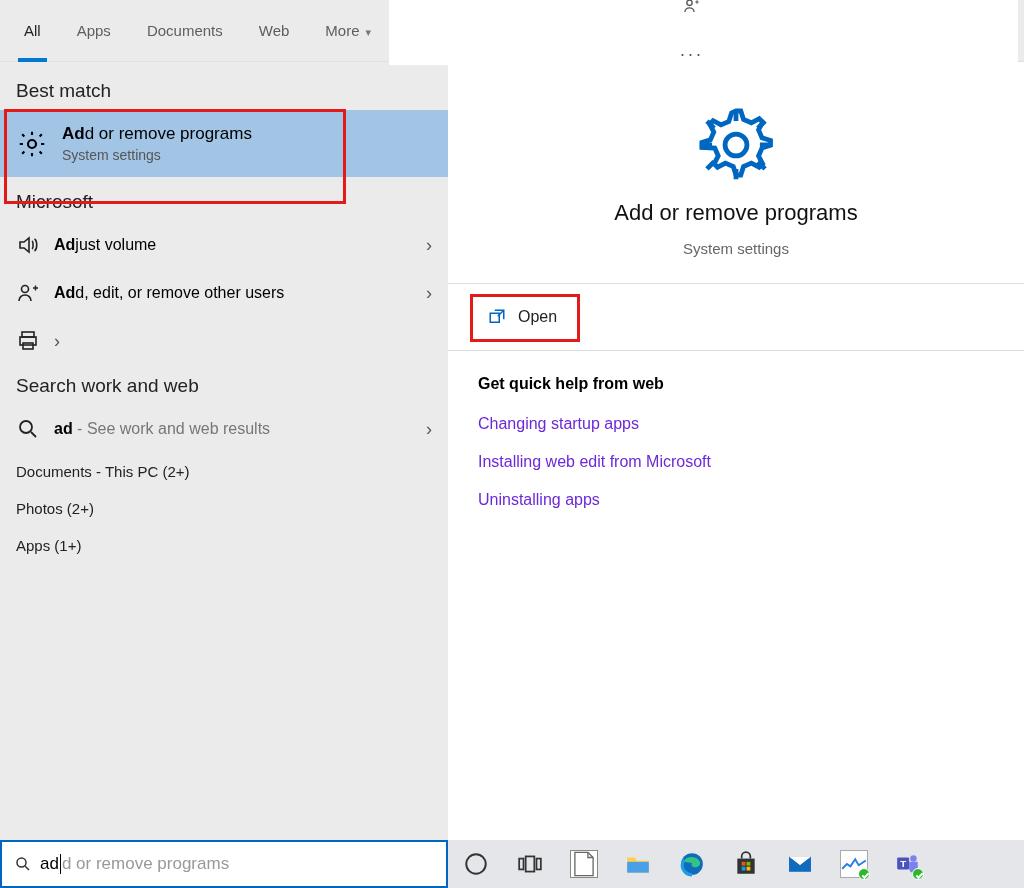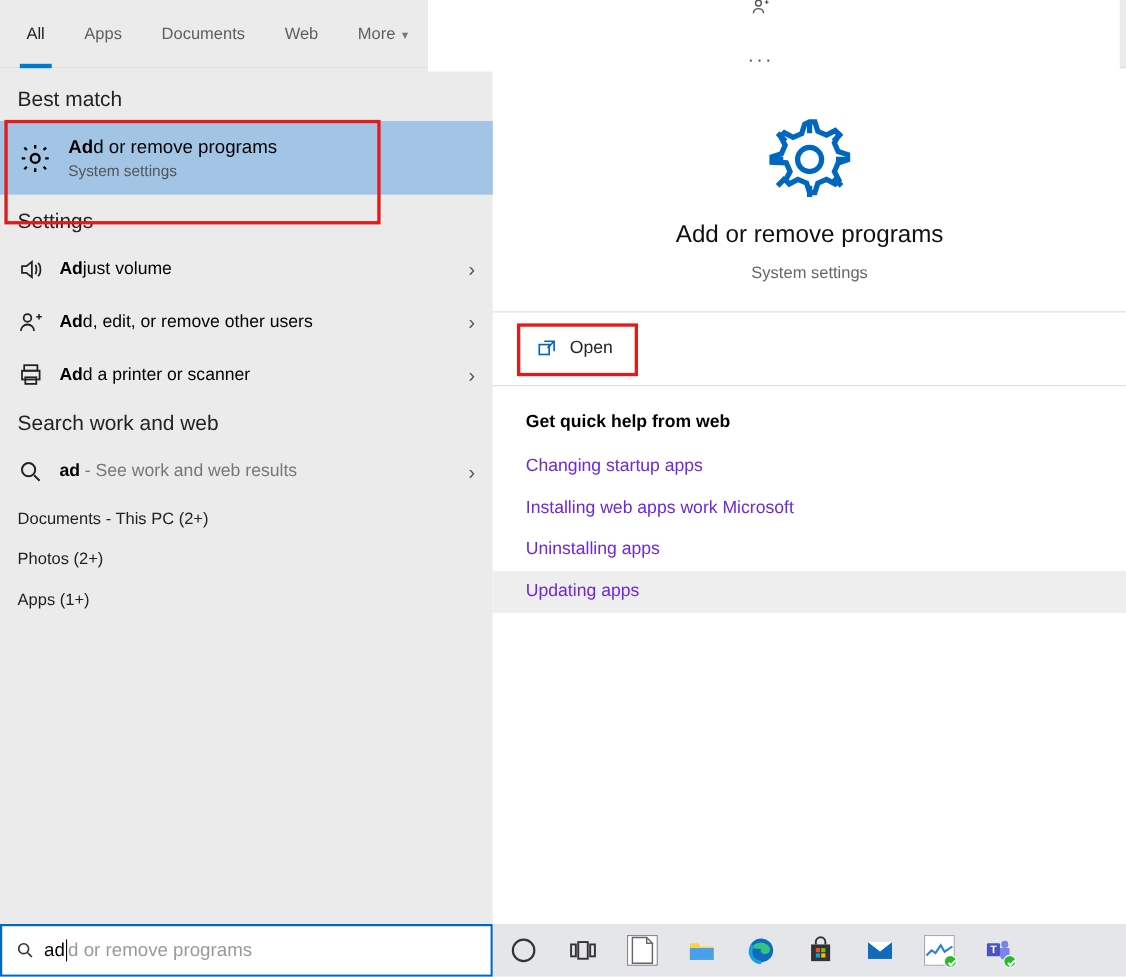--- a/index.html
+++ b/index.html
@@ -110,21 +110,21 @@
               <path d="M12 2.8v2.4M12 18.8v2.4M4.6 4.6l1.7 1.7M17.7 17.7l1.7 1.7M2.8 12h2.4M18.8 12h2.4M4.6 19.4l1.7-1.7M17.7 6.3l1.7-1.7"></path>
             </svg>
         </div>
         <div class="labels">
           <div class="title"><span class="b">Ad</span><span>d or remove programs</span></div>
           <div class="sub">System settings</div>
         </div>
       </div>
     </div>
 
-    <div class="section-label" style="padding-top:14px;">Settings</div>
+    <div class="section-label" style="padding-top:14px;">Microsoft</div>
 
     <div class="row">
       <div class="ricon2">
         <svg viewBox="0 0 24 24" fill="none" stroke="currentColor" stroke-width="1.6">
             <path d="M4 9v6h4l5 4V5L8 9H4z" fill="none"></path>
             <path d="M16 8c1.5 1 1.5 7 0 8M18.5 6c3 2 3 10 0 12"></path>
           </svg>
       </div>
       <div class="txt"><span class="b">Ad</span><span>just volume</span></div>
       <div class="chv">›</div>
@@ -143,21 +143,20 @@
     </div>
 
     <div class="row">
       <div class="ricon2">
         <svg viewBox="0 0 24 24" fill="none" stroke="currentColor" stroke-width="1.6">
             <rect x="6" y="3" width="12" height="5"></rect>
             <rect x="4" y="8" width="16" height="8"></rect>
             <rect x="7" y="14" width="10" height="6"></rect>
           </svg>
       </div>
-      <div class="txt"><span class="b">Ad</span><span>d a printer or scanner</span></div>
       <div class="chv">›</div>
     </div>
 
     <div class="section-label" style="padding-top:10px;">Search work and web</div>
 
     <div class="row">
       <div class="ricon2">
         <svg viewBox="0 0 24 24" fill="none" stroke="currentColor" stroke-width="1.8">
             <circle cx="10" cy="10" r="6"></circle>
             <path d="M15 15l5 5"></path>
@@ -199,23 +198,22 @@
         </span>
         <span>Open</span>
       </div>
     </div>
 
     <div class="divider"></div>
 
     <div class="help-section">
       <div class="help-title">Get quick help from web</div>
       <div class="help-item">Changing startup apps</div>
-      <div class="help-item">Installing web apps work Microsoft</div>
+      <div class="help-item">Installing web edit from Microsoft</div>
       <div class="help-item">Uninstalling apps</div>
-      <div class="help-item sel">Updating apps</div>
     </div>
   </div>
 </div>
 
 <div class="bottom">
   <div class="search-box">
     <span class="sicn">
       <svg viewBox="0 0 24 24" fill="none" stroke="currentColor" stroke-width="2">
           <circle cx="10" cy="10" r="6"></circle>
           <path d="M15 15l5 5"></path>

